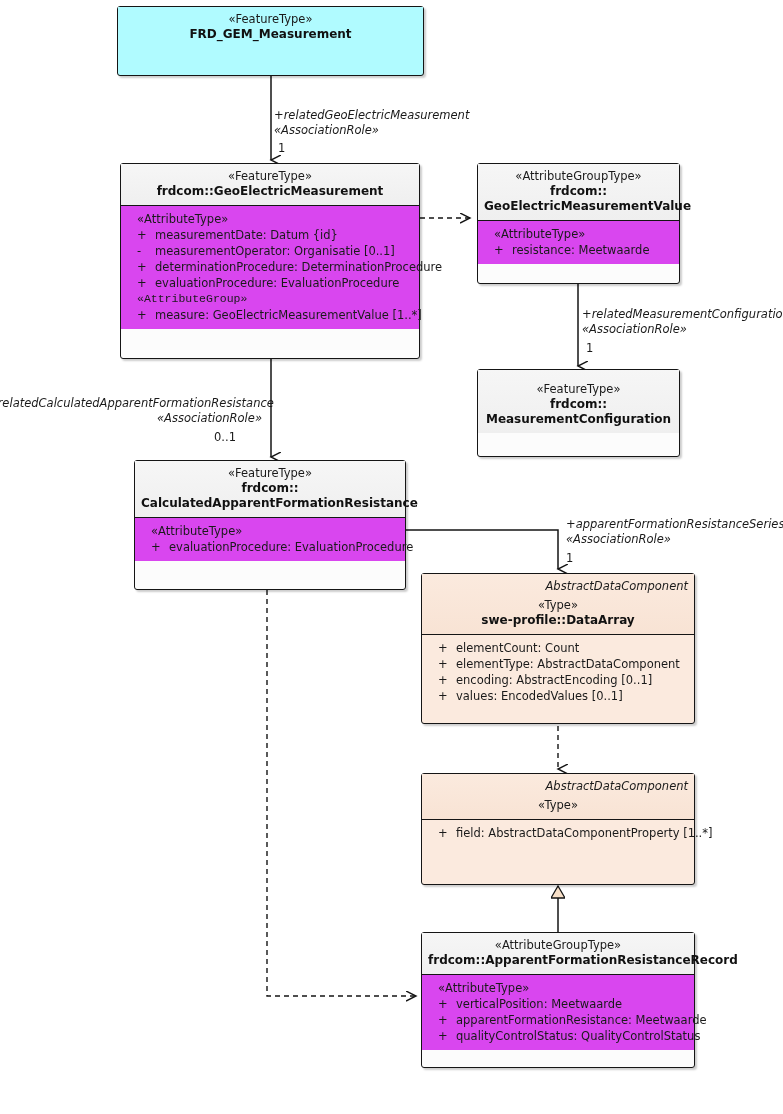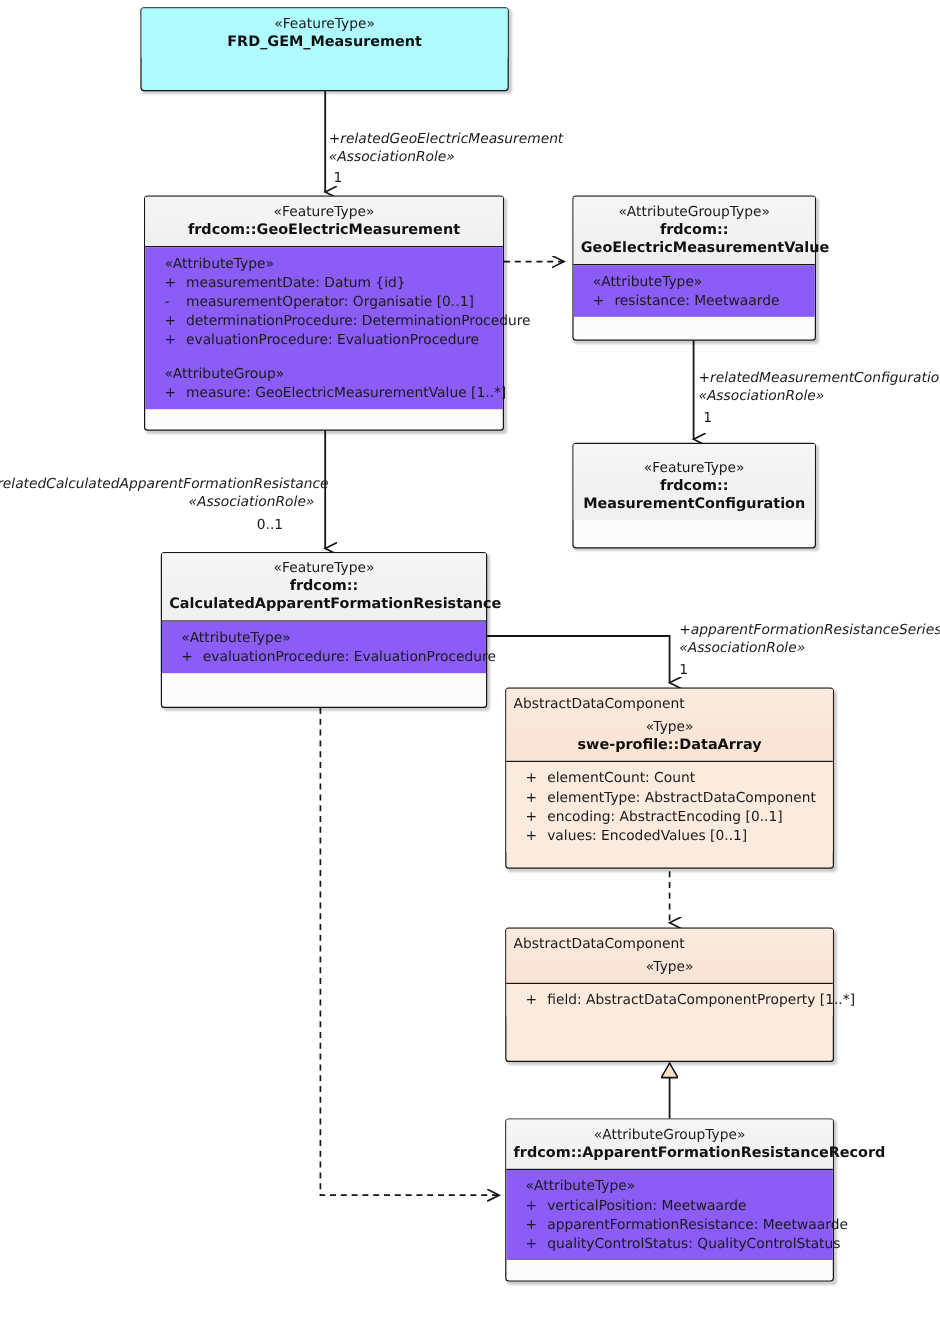--- a/index.html
+++ b/index.html
@@ -24,32 +24,32 @@
   .uml .head{
     box-sizing:border-box;
     padding:5px 6px 6px 6px;
     text-align:center;
     background:linear-gradient(#f4f4f4,#ededed);
   }
   .uml .head.withbody{border-bottom:1.6px solid #151515;}
   .uml .body{
     box-sizing:border-box;
     padding:5px 6px 6px 6px;
-    background:#8b5cf6;
+    background:#d946ef;
   }
   .uml.cyan{background:#b0fbff;}
   .uml.cyan .head{background:#b0fbff;}
   .uml.peach{background:#fbeade;}
   .uml.peach .head{background:linear-gradient(#fbeade,#f8e3d4);}
   .uml.peach .body{background:#fbeade;}
   .uml.plain .head{background:linear-gradient(#f6f6f6,#efefef);}
 
   .stereo{font-size:11.5px;color:#1a1a1a;line-height:15px;}
   .cname{font-size:12px;font-weight:bold;color:#111;line-height:15px;}
-  .absname{font-size:11.5px;color:#1a1a1a;text-align:left;line-height:15px;}
+  .absname{font-size:11.5px;font-style:italic;color:#1a1a1a;text-align:right;line-height:15px;}
 
   .grp{font-size:11.5px;color:#1a1a1a;line-height:16px;padding-left:10px;}
   .attr{font-size:11.5px;color:#1a1a1a;line-height:16px;white-space:nowrap;position:relative;padding-left:10px;}
   .attr .vis{display:inline-block;width:18px;color:#1a1a1a;}
   .attr .txt{display:inline;}
 
   
   .elabel{
     position:absolute;font-size:11.5px;color:#1a1a1a;
     line-height:15px;white-space:nowrap;z-index:6;font-style:italic;
@@ -127,21 +127,21 @@
     <div class="head withbody">
       <div class="stereo">«FeatureType»</div>
       <div class="cname">frdcom::GeoElectricMeasurement</div>
     </div>
     <div class="body">
       <div class="grp">«AttributeType»</div>
       <div class="attr"><span class="vis">+</span><span class="txt">measurementDate: Datum {id}</span></div>
       <div class="attr"><span class="vis">-</span><span class="txt">measurementOperator: Organisatie [0..1]</span></div>
       <div class="attr"><span class="vis">+</span><span class="txt">determinationProcedure: DeterminationProcedure</span></div>
       <div class="attr"><span class="vis">+</span><span class="txt">evaluationProcedure: EvaluationProcedure</span></div>
-      <div class="grp" style="margin-top:12px;">«AttributeGroup»</div>
+      <div class="grp" style="margin-top:0;font-family:Liberation Mono, monospace;">«AttributeGroup»</div>
       <div class="attr"><span class="vis">+</span><span class="txt">measure: GeoElectricMeasurementValue [1..*]</span></div>
     </div>
   </div>
 
   <div class="uml plain" style="left:477px;top:163px;width:203px;height:121px;">
     <div class="head withbody">
       <div class="stereo">«AttributeGroupType»</div>
       <div class="cname">frdcom::</div>
       <div class="cname">GeoElectricMeasurementValue</div>
     </div>

